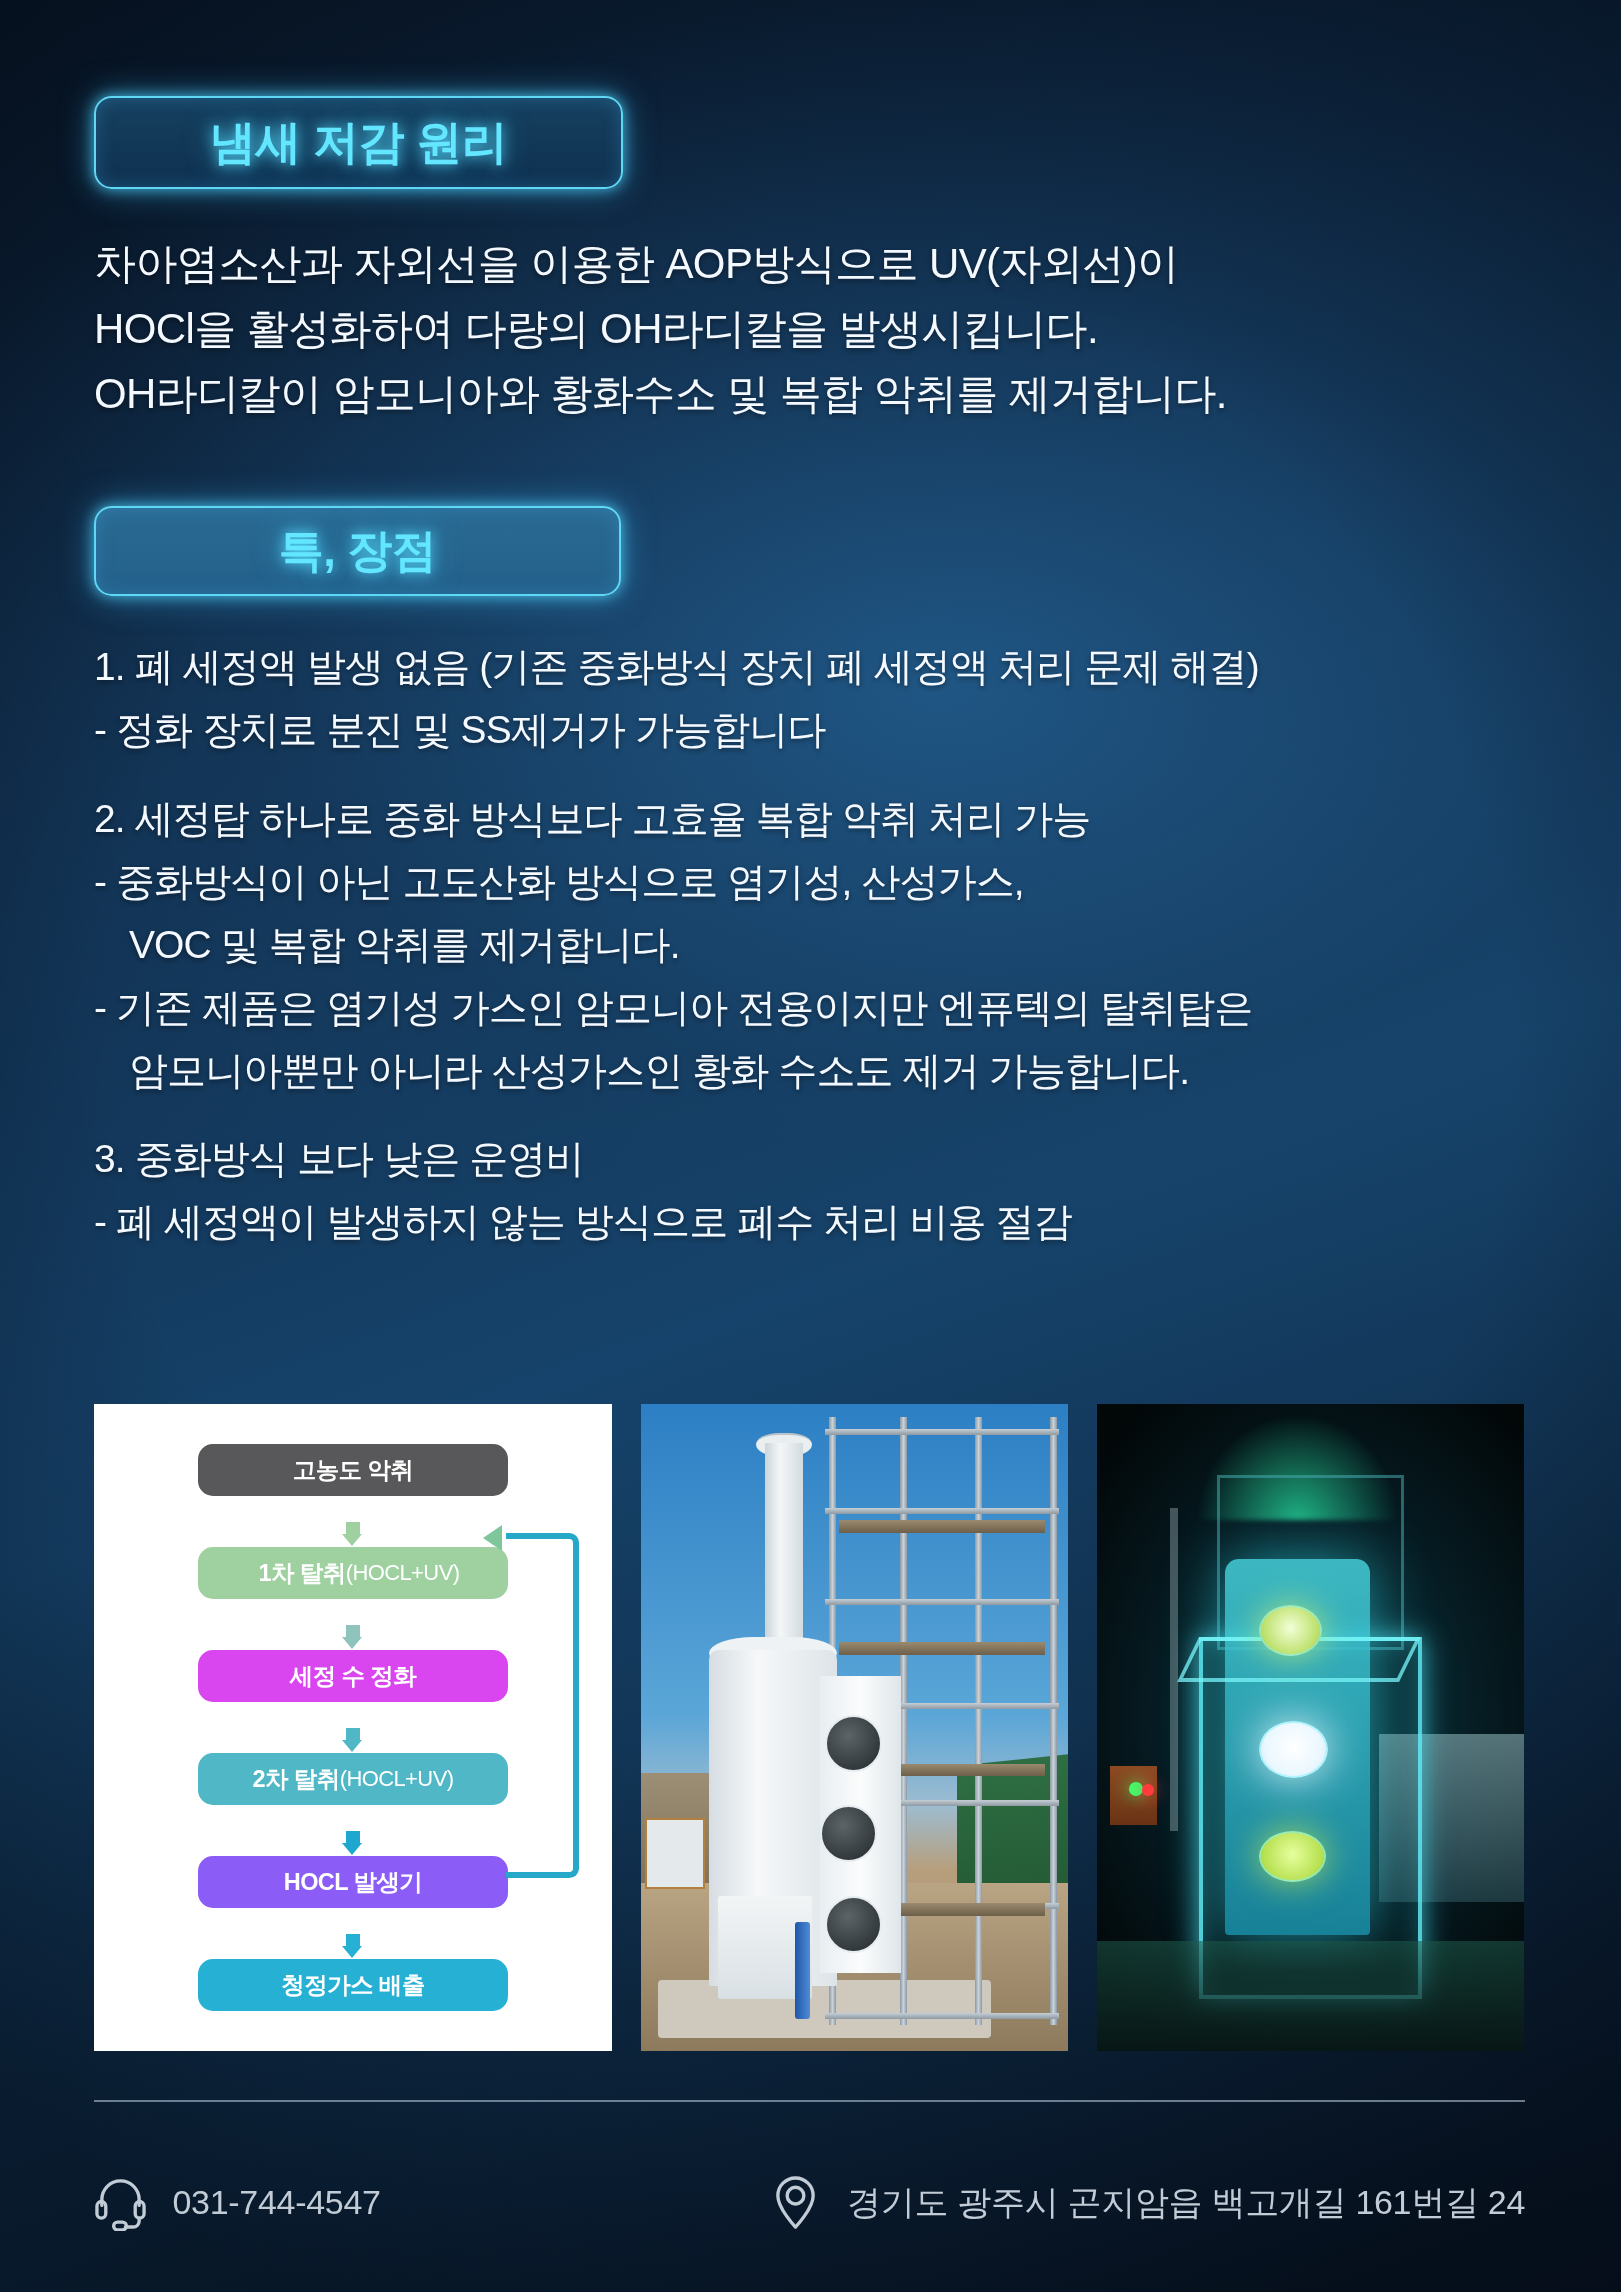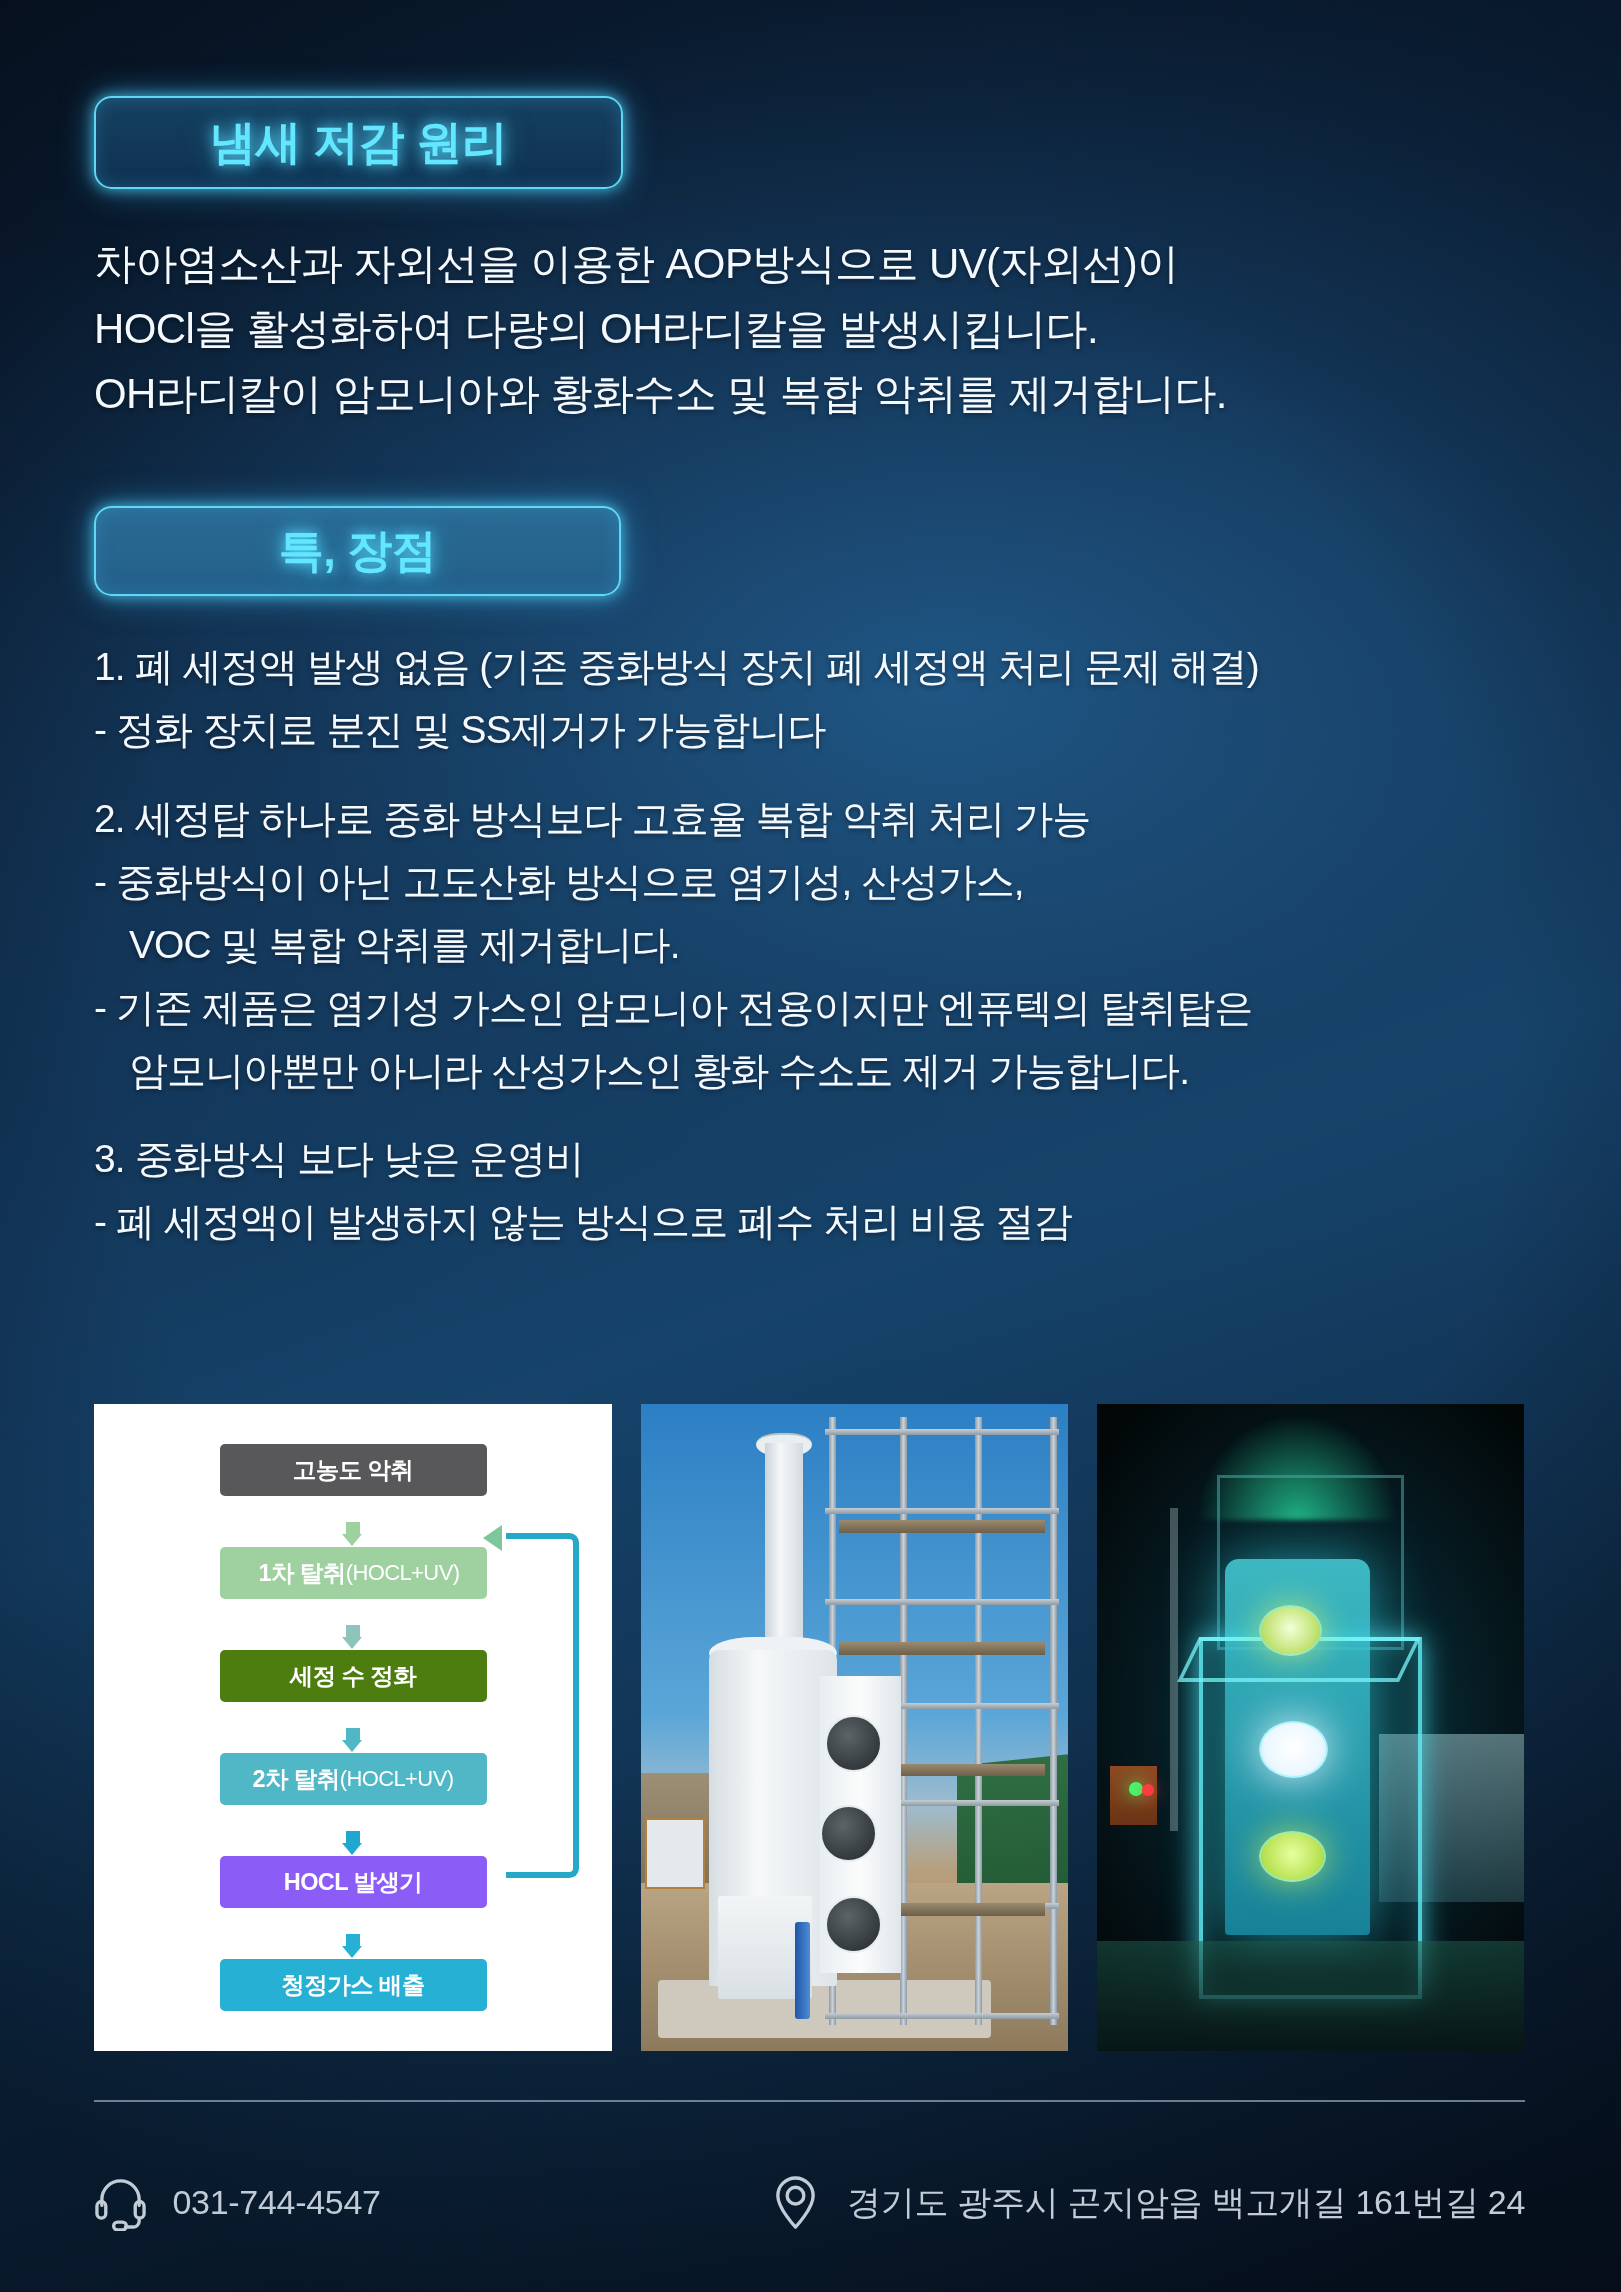--- a/index.html
+++ b/index.html
@@ -128,23 +128,23 @@
     position: absolute;
     inset: 0;
     display: flex;
     flex-direction: column;
     align-items: center;
     justify-content: center;
     padding: 21.6px 0;
   }
   .flow-node {
     position: relative;
-    width: 267px;
+    width: 310px;
     height: 52px;
-    border-radius: 5px;
+    border-radius: 15px;
     display: flex;
     align-items: center;
     justify-content: center;
     color: #fff;
     font-weight: 700;
     font-size: 23.5px;
     letter-spacing: -0.6px;
     white-space: nowrap;
   }
   .flow-node .sub { font-size: 22px; font-weight: 400; }
@@ -430,21 +430,21 @@
         <div class="flow-node" style="background: rgb(159, 209, 160); padding-left: 12px;">
           <span>1차 탈취</span>
             <span class="sub">(HOCL+UV)</span>
         </div>
         <div class="gap"></div>
         <div class="flow-arrow">
             <i style="color: rgb(142, 196, 188);"></i>
           </div>
         <div class="gap"></div>
 
-        <div class="flow-node" style="background: #4d7c0f; text-align: right;">
+        <div class="flow-node" style="background: #d946ef; text-align: right;">
           <span>세정 수 정화</span>
         </div>
         <div class="gap"></div>
         <div class="flow-arrow">
             <i style="color: rgb(79, 183, 198);"></i>
           </div>
         <div class="gap"></div>
 
         <div class="flow-node" style="background: rgb(79, 183, 198);">
           <span>2차 탈취</span>

